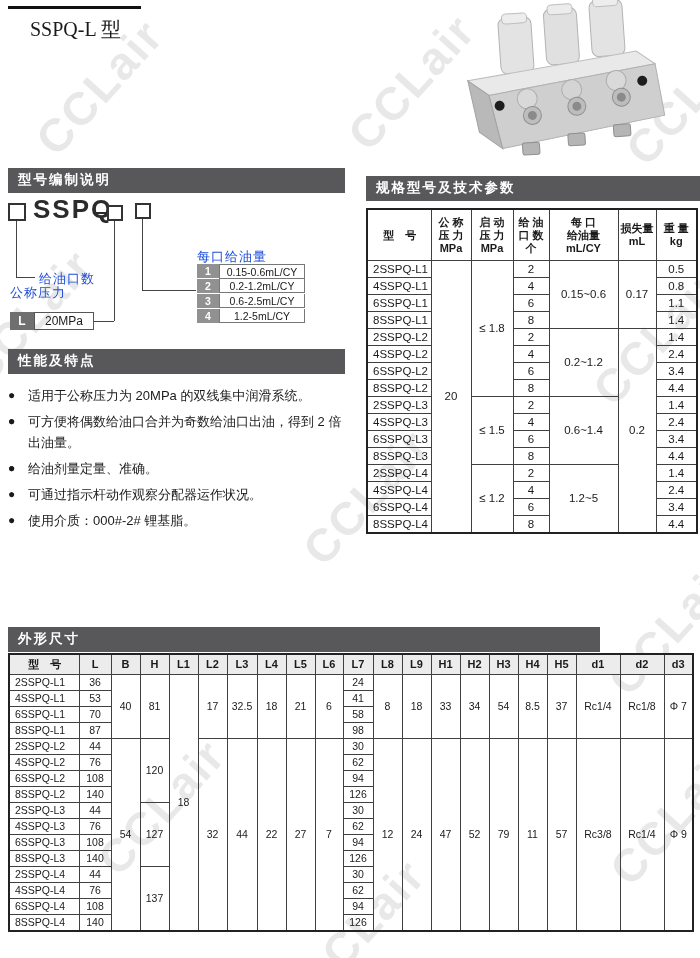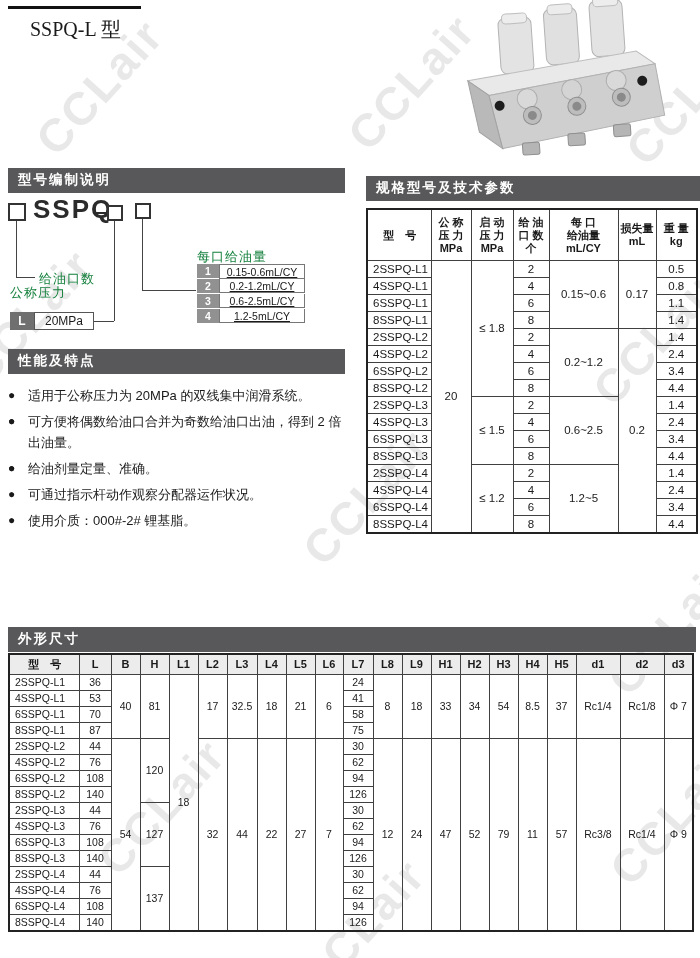--- a/index.html
+++ b/index.html
@@ -17,49 +17,49 @@
   .title-block{position:absolute;left:8px;top:5px;}
   .main-title{font-size:24px;font-weight:bold;letter-spacing:1px;line-height:26px;}
   .title-rule{width:133px;height:3px;background:#111;margin-top:1px;}
   .subtitle{font-family:"Liberation Serif","DejaVu Serif",serif;font-size:20px;margin:7px 0 0 22px;}
   
   .bar{background:#58585a;color:#fff;font-size:13.5px;font-weight:bold;
        letter-spacing:2px;padding:3px 0 4px 10px;box-sizing:border-box;}
   
   .left-col{position:absolute;left:8px;top:168px;width:337px;}
   .right-col{position:absolute;left:366px;top:168px;width:356px;margin-top:8px;}
-  .dims-bar{position:absolute;left:8px;top:627px;width:688px;}
+  .dims-bar{position:absolute;left:8px;top:627px;width:592px;}
   
   .diagram{position:relative;height:156px;font-size:13px;}
   .box{position:absolute;border:2px solid #333;background:#fff;}
   .b1{left:0;top:10px;width:14px;height:14px;}
   .b2{left:99px;top:12px;width:12px;height:12px;}
   .b3{left:127px;top:10px;width:12px;height:12px;}
   .sspq{position:absolute;left:25px;top:1px;font-size:26px;font-weight:bold;letter-spacing:2px;color:#2b2b2b;}
   .vline,.hline{position:absolute;background:#444;}
   .vline{width:1px;}.hline{height:1px;}
   .dash{left:88px;top:19px;width:10px;height:2px;background:#2b2b2b;}
   .vl1{left:8px;top:28px;height:56px}.hl1{left:8px;top:84px;width:19px}
   .vl2{left:106px;top:28px;height:100px}.hl2{left:85px;top:128px;width:21px}
   .vl3{left:134px;top:26px;height:71px}.hl3{left:134px;top:97px;width:54px}
-  .lbl{position:absolute;color:#15803d;}
+  .lbl{position:absolute;color:#1d4ed8;}
   .ports-lbl{left:31px;top:77px;letter-spacing:1px;}
   .pressure-lbl{left:2px;top:91px;letter-spacing:1px;}
   .oil-lbl{left:189px;top:55px;letter-spacing:1px;}
   .ptable{position:absolute;left:2px;top:119px;display:flex;}
   .pcode{width:24px;height:18px;background:#6f6f6f;color:#fff;font-size:12px;font-weight:bold;
          display:flex;align-items:center;justify-content:center;}
   .pval{width:58px;height:16px;border:1px solid #555;font-size:12px;
         display:flex;align-items:center;justify-content:center;}
   .otable{position:absolute;left:189px;top:71px;}
   .orow{display:flex;}
   .onum{width:22px;height:14px;background:#919191;color:#fff;font-size:10.5px;font-weight:bold;
         display:flex;align-items:center;justify-content:center;border-bottom:1px solid #fff;}
   .oval{width:84px;height:13px;border:1px solid #777;border-top:none;font-size:10.5px;
-        display:flex;align-items:center;justify-content:center;text-decoration:underline;}
+        display:flex;align-items:center;justify-content:center;}
   .orow:first-child .oval{border-top:1px solid #777;}
   
   .feat-list{margin:11px 0 0 0;padding:0;list-style:none;font-size:13px;line-height:21px;}
   .feat-list li{position:relative;padding-left:20px;margin-bottom:5px;}
   .dot{position:absolute;left:0;top:0;font-size:12px;}
   
   table{border-collapse:collapse;background:transparent;}
   .spec-table{margin-top:7px;width:330px;border:2px solid #222;table-layout:fixed;}
   .spec-table th,.spec-table td{border:1px solid #404040;text-align:center;font-size:11.5px;
         padding:0;height:16px;line-height:13px;}
@@ -257,21 +257,21 @@
           </tr>
           <tr>
             <td class="model">8SSPQ-L2</td>
             <td>8</td>
             <td>4.4</td>
           </tr>
           <tr>
             <td class="model">2SSPQ-L3</td>
             <td rowspan="4">≤ 1.5</td>
             <td>2</td>
-            <td rowspan="4">0.6~2.5</td>
+            <td rowspan="4">0.6~1.4</td>
             <td>1.4</td>
           </tr>
           <tr>
             <td class="model">4SSPQ-L3</td>
             <td>4</td>
             <td>2.4</td>
           </tr>
           <tr>
             <td class="model">6SSPQ-L3</td>
             <td>6</td>
@@ -386,21 +386,21 @@
           <td>41</td>
         </tr>
         <tr>
           <td class="model">6SSPQ-L1</td>
           <td>70</td>
           <td>58</td>
         </tr>
         <tr>
           <td class="model">8SSPQ-L1</td>
           <td>87</td>
-          <td>75</td>
+          <td>98</td>
         </tr>
         <tr>
           <td class="model">2SSPQ-L2</td>
           <td>44</td>
           <td rowspan="12">54</td>
           <td rowspan="4">120</td>
           <td rowspan="12">32</td>
           <td rowspan="12">44</td>
           <td rowspan="12">22</td>
           <td rowspan="12">27</td>

